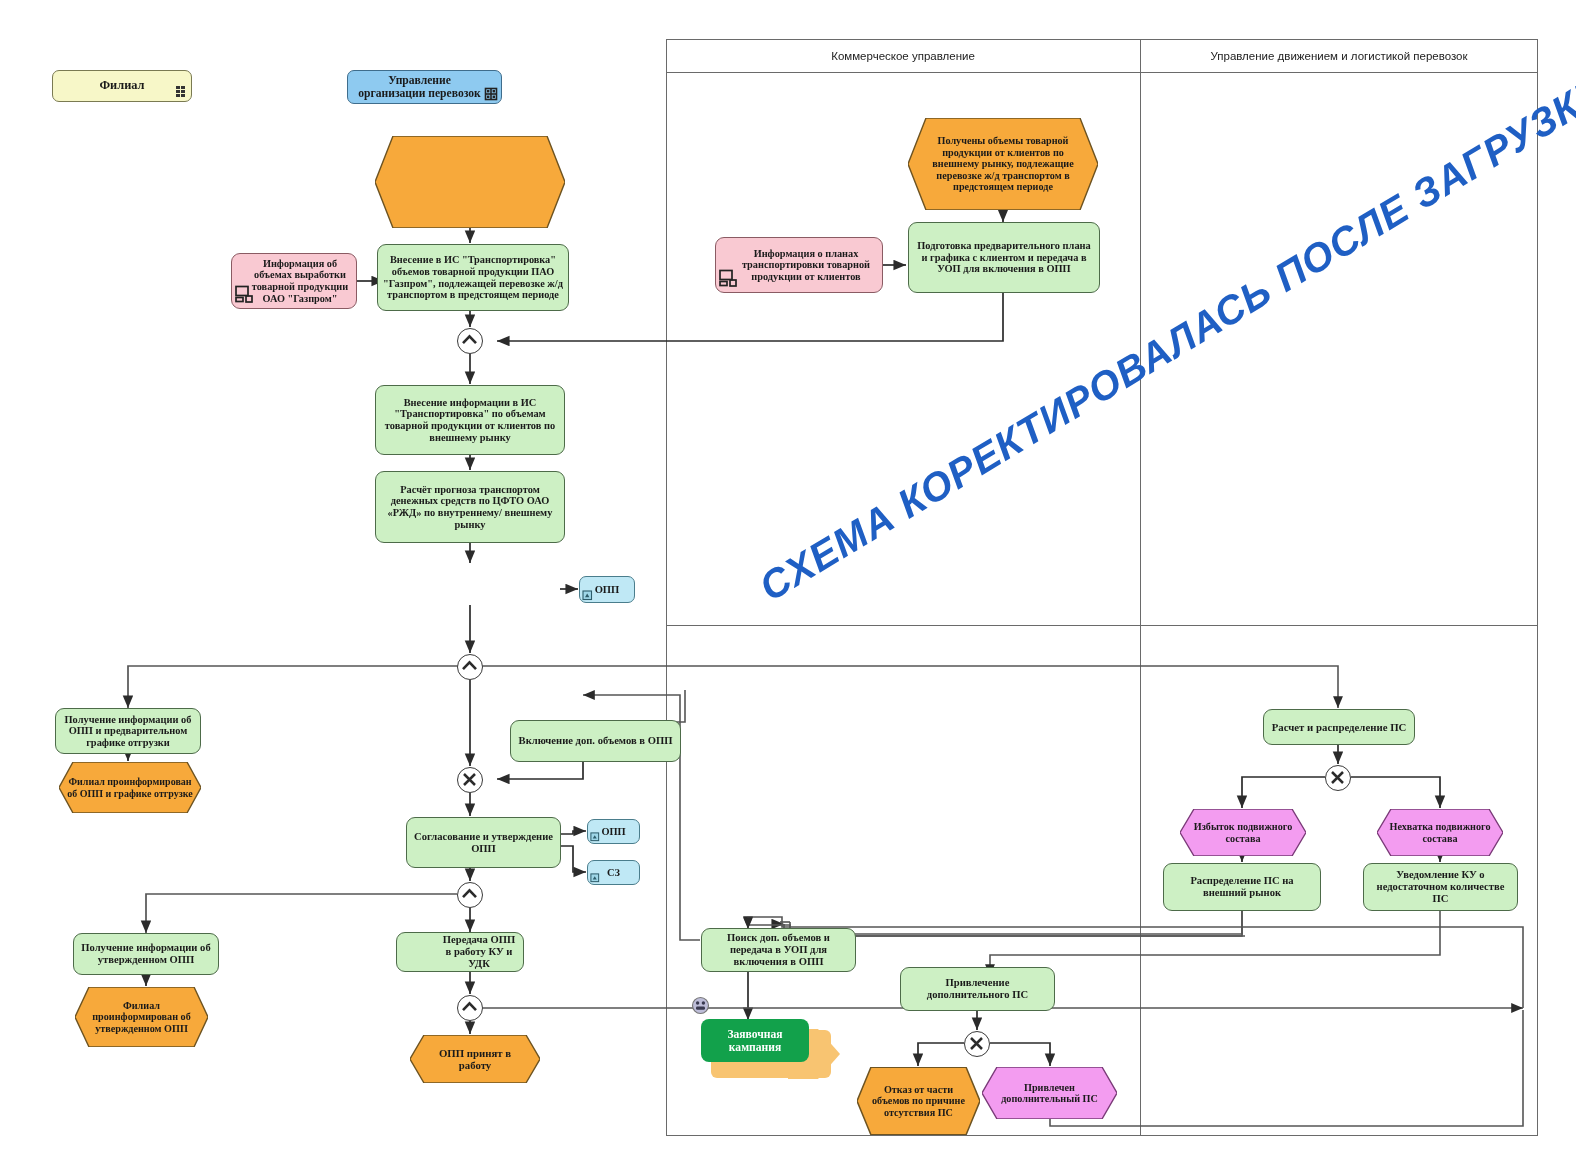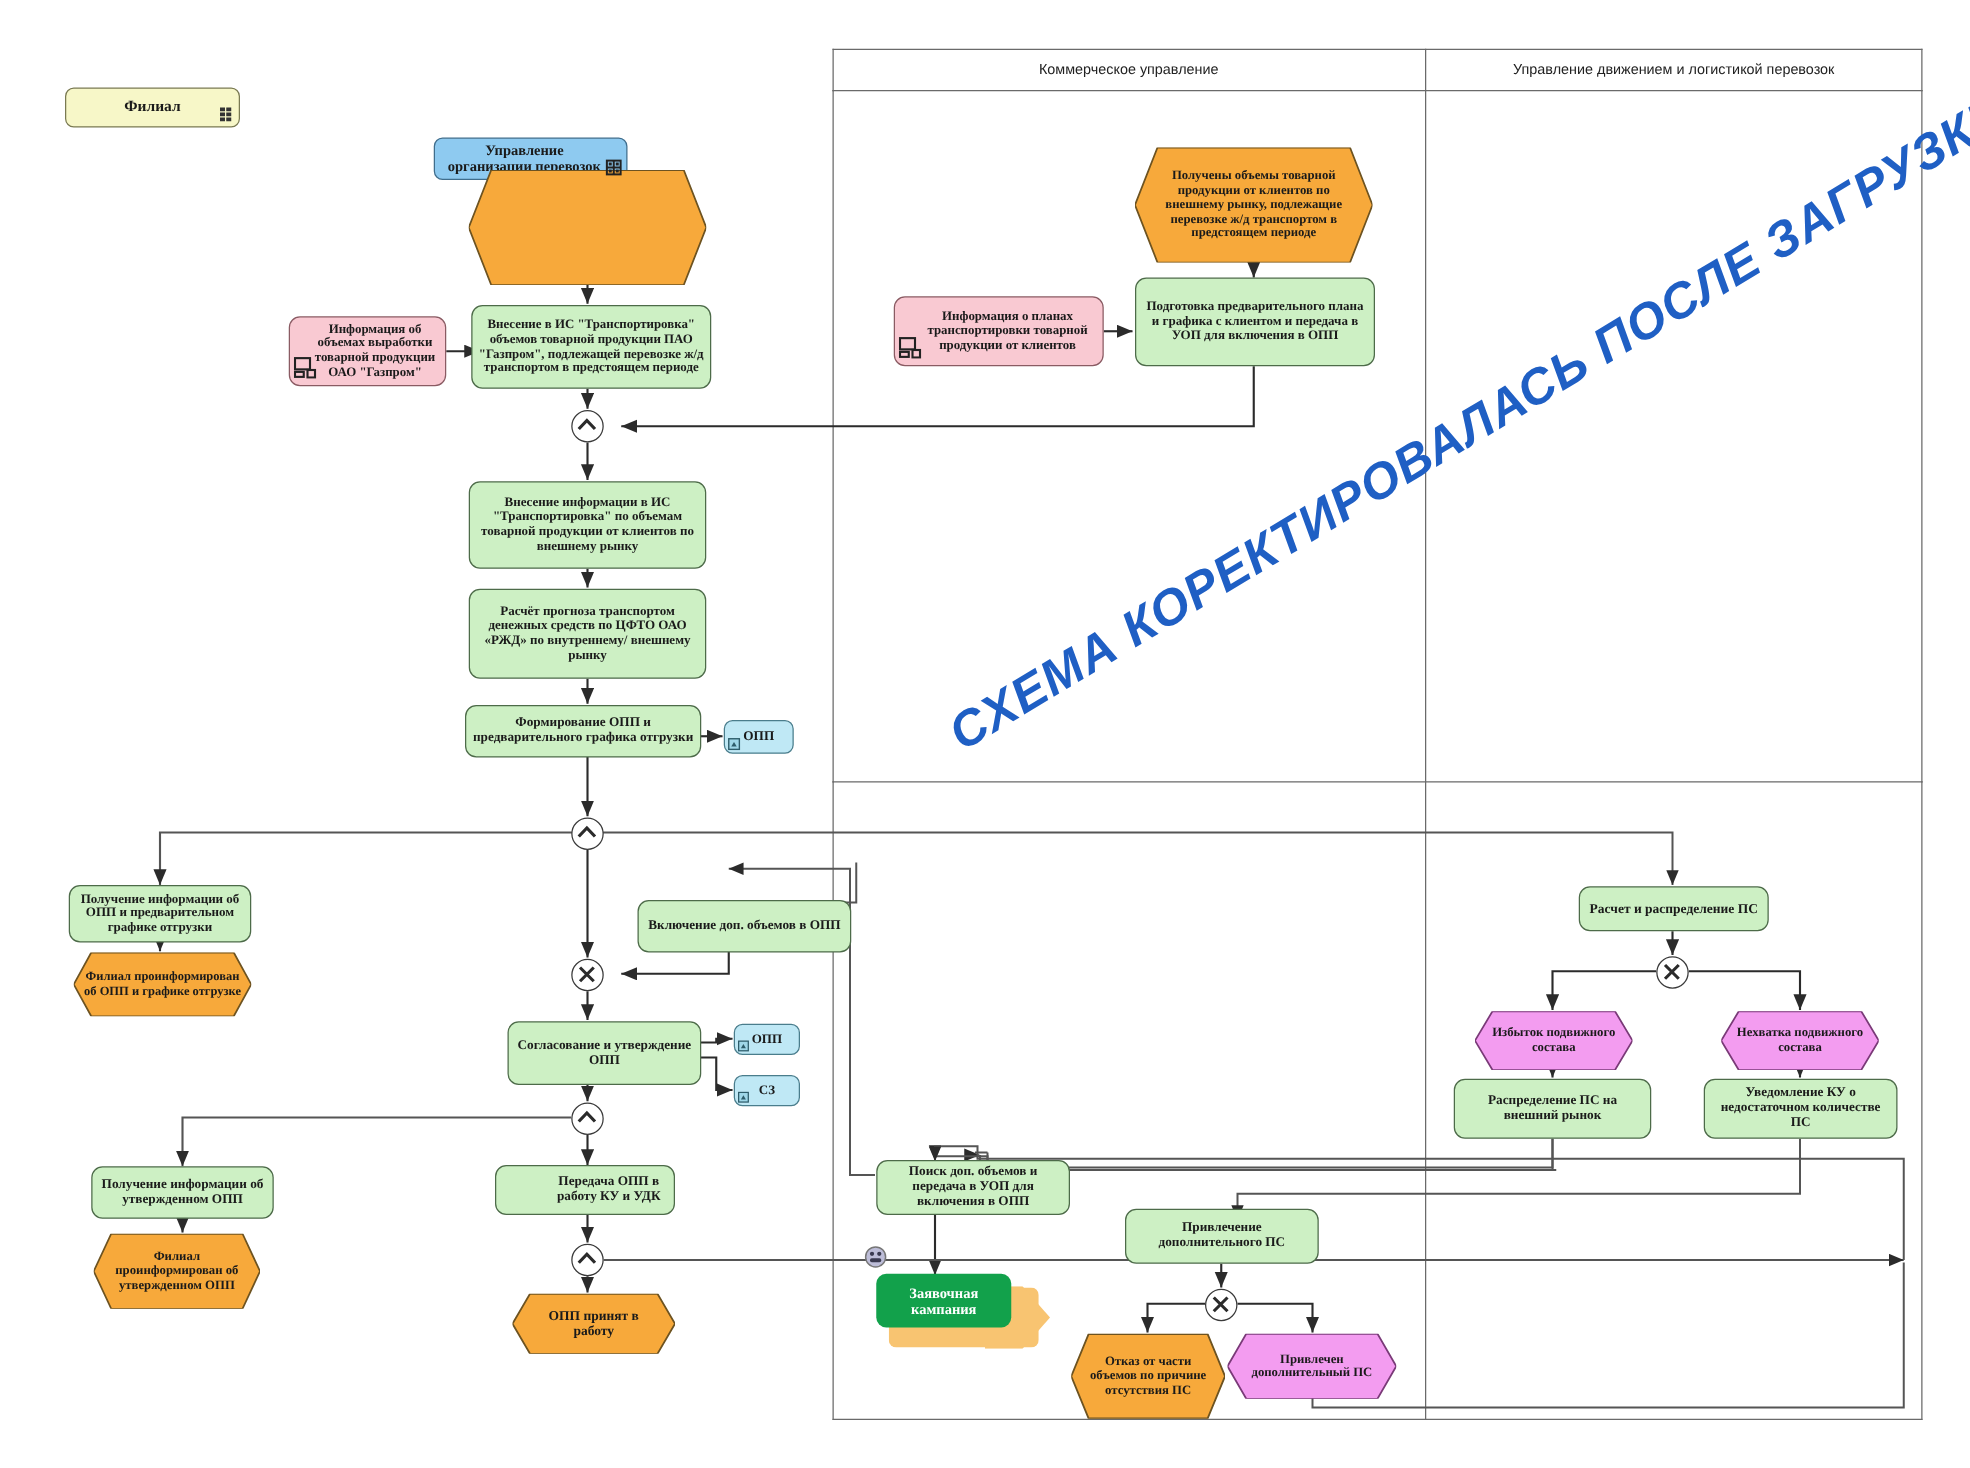--- a/index.html
+++ b/index.html
@@ -286,21 +286,21 @@
     <svg class="icn" style="right:4px; bottom:3px;" width="13" height="13" viewBox="0 0 13 13">
       <rect x="2" y="1" width="4" height="3" fill="#333"></rect>
       <rect x="7" y="1" width="4" height="3" fill="#333"></rect>
       <rect x="2" y="5" width="4" height="3" fill="#333"></rect>
       <rect x="7" y="5" width="4" height="3" fill="#333"></rect>
       <rect x="2" y="9" width="4" height="3" fill="#333"></rect>
       <rect x="7" y="9" width="4" height="3" fill="#333"></rect>
     </svg>
   </div>
 
-  <div class="node lane-title-box lane-blue" style="left:347px; top:70px; width:155px; height:34px; font-size:11.6px;margin-top:40px;">
+  <div class="node lane-title-box lane-blue" style="left:347px; top:70px; width:155px; height:34px; font-size:11.6px;">
     <span style="padding:0 14px 0 4px;">Управление организации перевозок</span>
     <svg class="icn" style="right:3px; bottom:2px;" width="14" height="14" viewBox="0 0 14 14">
       <rect x="1.5" y="1.5" width="11" height="11" fill="none" stroke="#222" stroke-width="1.6"></rect>
       <line x1="1.5" y1="7" x2="12.5" y2="7" stroke="#222" stroke-width="1.6"></line>
       <line x1="7" y1="1.5" x2="7" y2="12.5" stroke="#222" stroke-width="1.6"></line>
       <rect x="3" y="3" width="2.4" height="2.4" fill="#222"></rect>
       <rect x="8.6" y="3" width="2.4" height="2.4" fill="#222"></rect>
       <rect x="3" y="8.6" width="2.4" height="2.4" fill="#222"></rect>
       <rect x="8.6" y="8.6" width="2.4" height="2.4" fill="#222"></rect>
     </svg>
@@ -346,23 +346,20 @@
   </div>
 
   <div class="node task" style="left:375px; top:385px; width:190px; height:70px;">
     <span style="font-size:10.4px;">Внесение информации в ИС "Транспортировка" по объемам товарной продукции от клиентов по внешнему рынку</span>
   </div>
 
   <div class="node task" style="left:375px; top:471px; width:190px; height:72px;">
     <span style="font-size:10.4px;">Расчёт прогноза транспортом денежных средств по ЦФТО ОАО «РЖД» по внутреннему/ внешнему рынку</span>
   </div>
 
-  <div class="node task" style="left:372px; top:564px; width:189px; height:42px;">
-    <span style="font-size:10.6px;">Формирование ОПП и предварительного графика отгрузки</span>
-  </div>
 
   <div class="node dataobj" style="left:579px; top:576px; width:56px; height:27px;">
     <span style="font-size:10.6px;">ОПП</span>
     <svg class="icn" style="left:2px; bottom:1px;" width="11" height="11" viewBox="0 0 11 11">
       <rect x="1" y="1" width="8.5" height="8.5" fill="#9fd7e8" stroke="#2d5c6a" stroke-width="1.1"></rect>
       <path d="M3,7.2 L5.2,3.6 L7.4,7.2" fill="#2d5c6a"></path>
     </svg>
   </div>
 
   <div class="node task" style="left:55px; top:708px; width:146px; height:46px;">
@@ -404,21 +401,21 @@
     <span style="font-size:10.6px;">Получение информации об утвержденном ОПП</span>
   </div>
 
   <div class="node hexev" style="left:75px; top:987px; width:133px; height:60px;">
     <svg class="hx" viewBox="0 0 133 60" preserveAspectRatio="none">
       <polygon points="0,30 14,0 119,0 133,30 119,60 14,60" fill="#f7a93b" stroke="#6d5321" stroke-width="1.4"></polygon>
     </svg>
     <span class="lbl" style="font-size:10.2px; padding:0 10px;">Филиал проинформирован об утвержденном ОПП</span>
   </div>
 
-  <div class="node task" style="left:396px; top:932px; width:144px; height:40px;padding-left:42px;">
+  <div class="node task" style="left:396px; top:932px; width:128px; height:40px;padding-left:42px;">
     <span style="font-size:10.6px;">Передача ОПП в работу КУ и УДК</span>
   </div>
 
   <div class="node hexev" style="left:410px; top:1035px; width:130px; height:48px;">
     <svg class="hx" viewBox="0 0 130 48" preserveAspectRatio="none">
       <polygon points="0,24 14,0 116,0 130,24 116,48 14,48" fill="#f7a93b" stroke="#6d5321" stroke-width="1.4"></polygon>
     </svg>
     <span class="lbl" style="font-size:10.8px; padding:0 12px;">ОПП принят в работу</span>
   </div>
 

